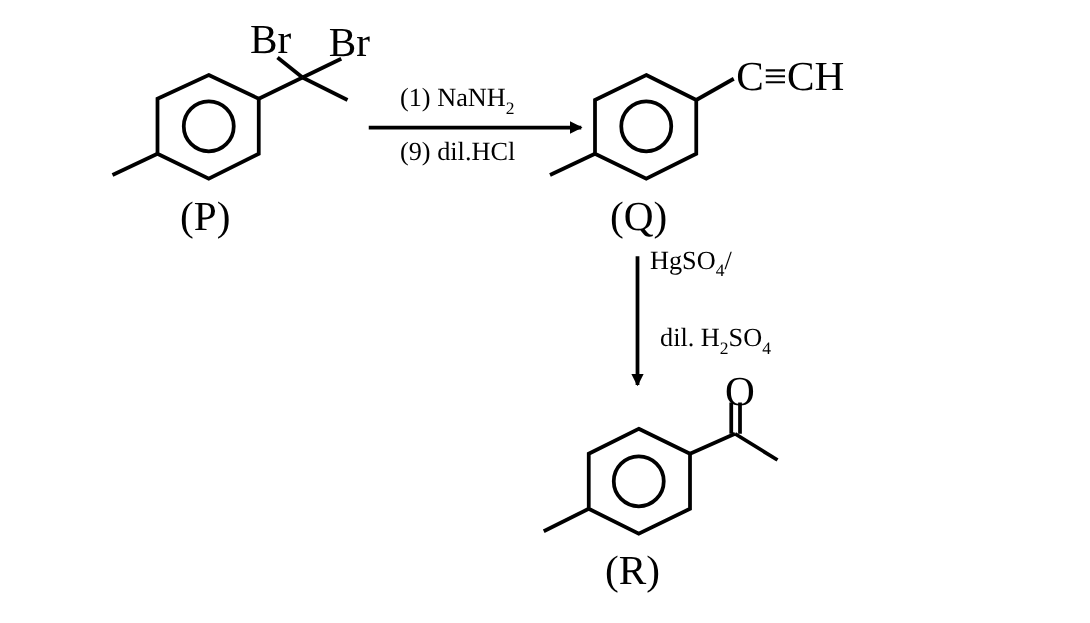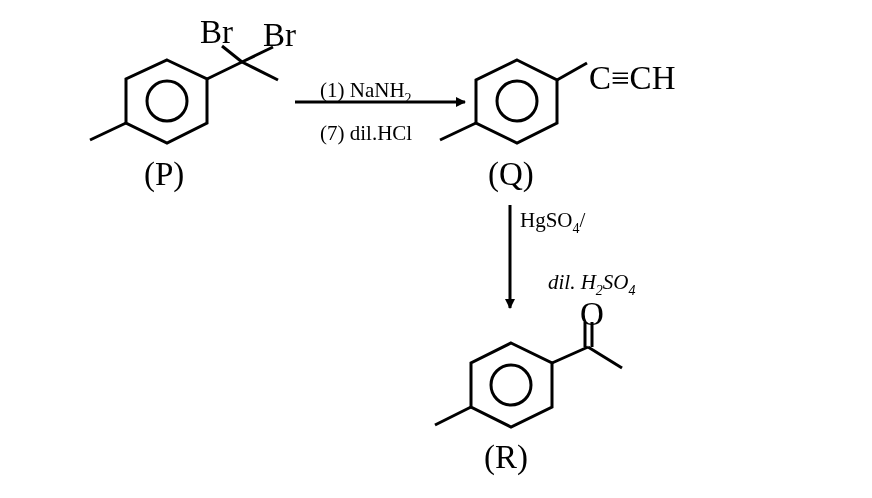--- a/index.html
+++ b/index.html
@@ -1,19 +1,19 @@
 <!DOCTYPE html>
 <html><head>
 <meta charset="utf-8">
 <style>
   html, body { margin:0; padding:0; background:#ffffff; }
   body { width:872px; height:498px; position:relative; overflow:hidden; font-family:"Liberation Serif","DejaVu Serif",serif; color:#000; }
   svg { position:absolute; left:0; top:0; }
   .lbl { position:absolute; font-size:33px; line-height:1; white-space:nowrap; }
-  .rg { position:absolute; font-size:21px; line-height:1; white-space:nowrap;margin-top:12px; }
+  .rg { position:absolute; font-size:21px; line-height:1; white-space:nowrap; }
   sub { font-size:14px; vertical-align:-6px; line-height:0; }
 </style>
 </head>
 <body>
 
 <svg width="872" height="498" viewBox="0 0 872 498">
   <defs>
     <marker id="ah" markerWidth="10" markerHeight="10" refX="9" refY="5" orient="auto" markerUnits="userSpaceOnUse">
       <path d="M0,0 L10,5 L0,10 Z" fill="#000"></path>
     </marker>
@@ -51,22 +51,22 @@
       <line x1="592" y1="347" x2="592" y2="322"></line>
     </g>
   </g>
 </svg>
 
 <div class="lbl" style="left:200px;top:16px;">Br</div>
 <div class="lbl" style="left:263px;top:19px;">Br</div>
 <div class="lbl" style="left:144px;top:158px;">(P)</div>
 
 <div class="rg" style="left:320px;top:68px;"><span>(1) NaNH</span><sub>2</sub></div>
-<div class="rg" style="left:320px;top:111px;">(7) dil.HCl</div>
+<div class="rg" style="left:320px;top:111px;">(9) dil.HCl</div>
 
-<div class="lbl" style="left:589px;top:46px;margin-top:16px;">C≡CH</div>
+<div class="lbl" style="left:589px;top:46px;">C≡CH</div>
 <div class="lbl" style="left:488px;top:158px;">(Q)</div>
 
 <div class="rg" style="left:520px;top:198px;"><span>HgSO</span><sub>4</sub><span>/</span></div>
-<div class="rg" style="left:548px;top:260px;font-style:italic;"><span>dil. H</span><sub>2</sub><span>SO</span><sub>4</sub></div>
+<div class="rg" style="left:528px;top:260px;"><span>dil. H</span><sub>2</sub><span>SO</span><sub>4</sub></div>
 
 <div class="lbl" style="left:580px;top:298px;">O</div>
 <div class="lbl" style="left:484px;top:441px;">(R)</div>
 
 </body></html>

